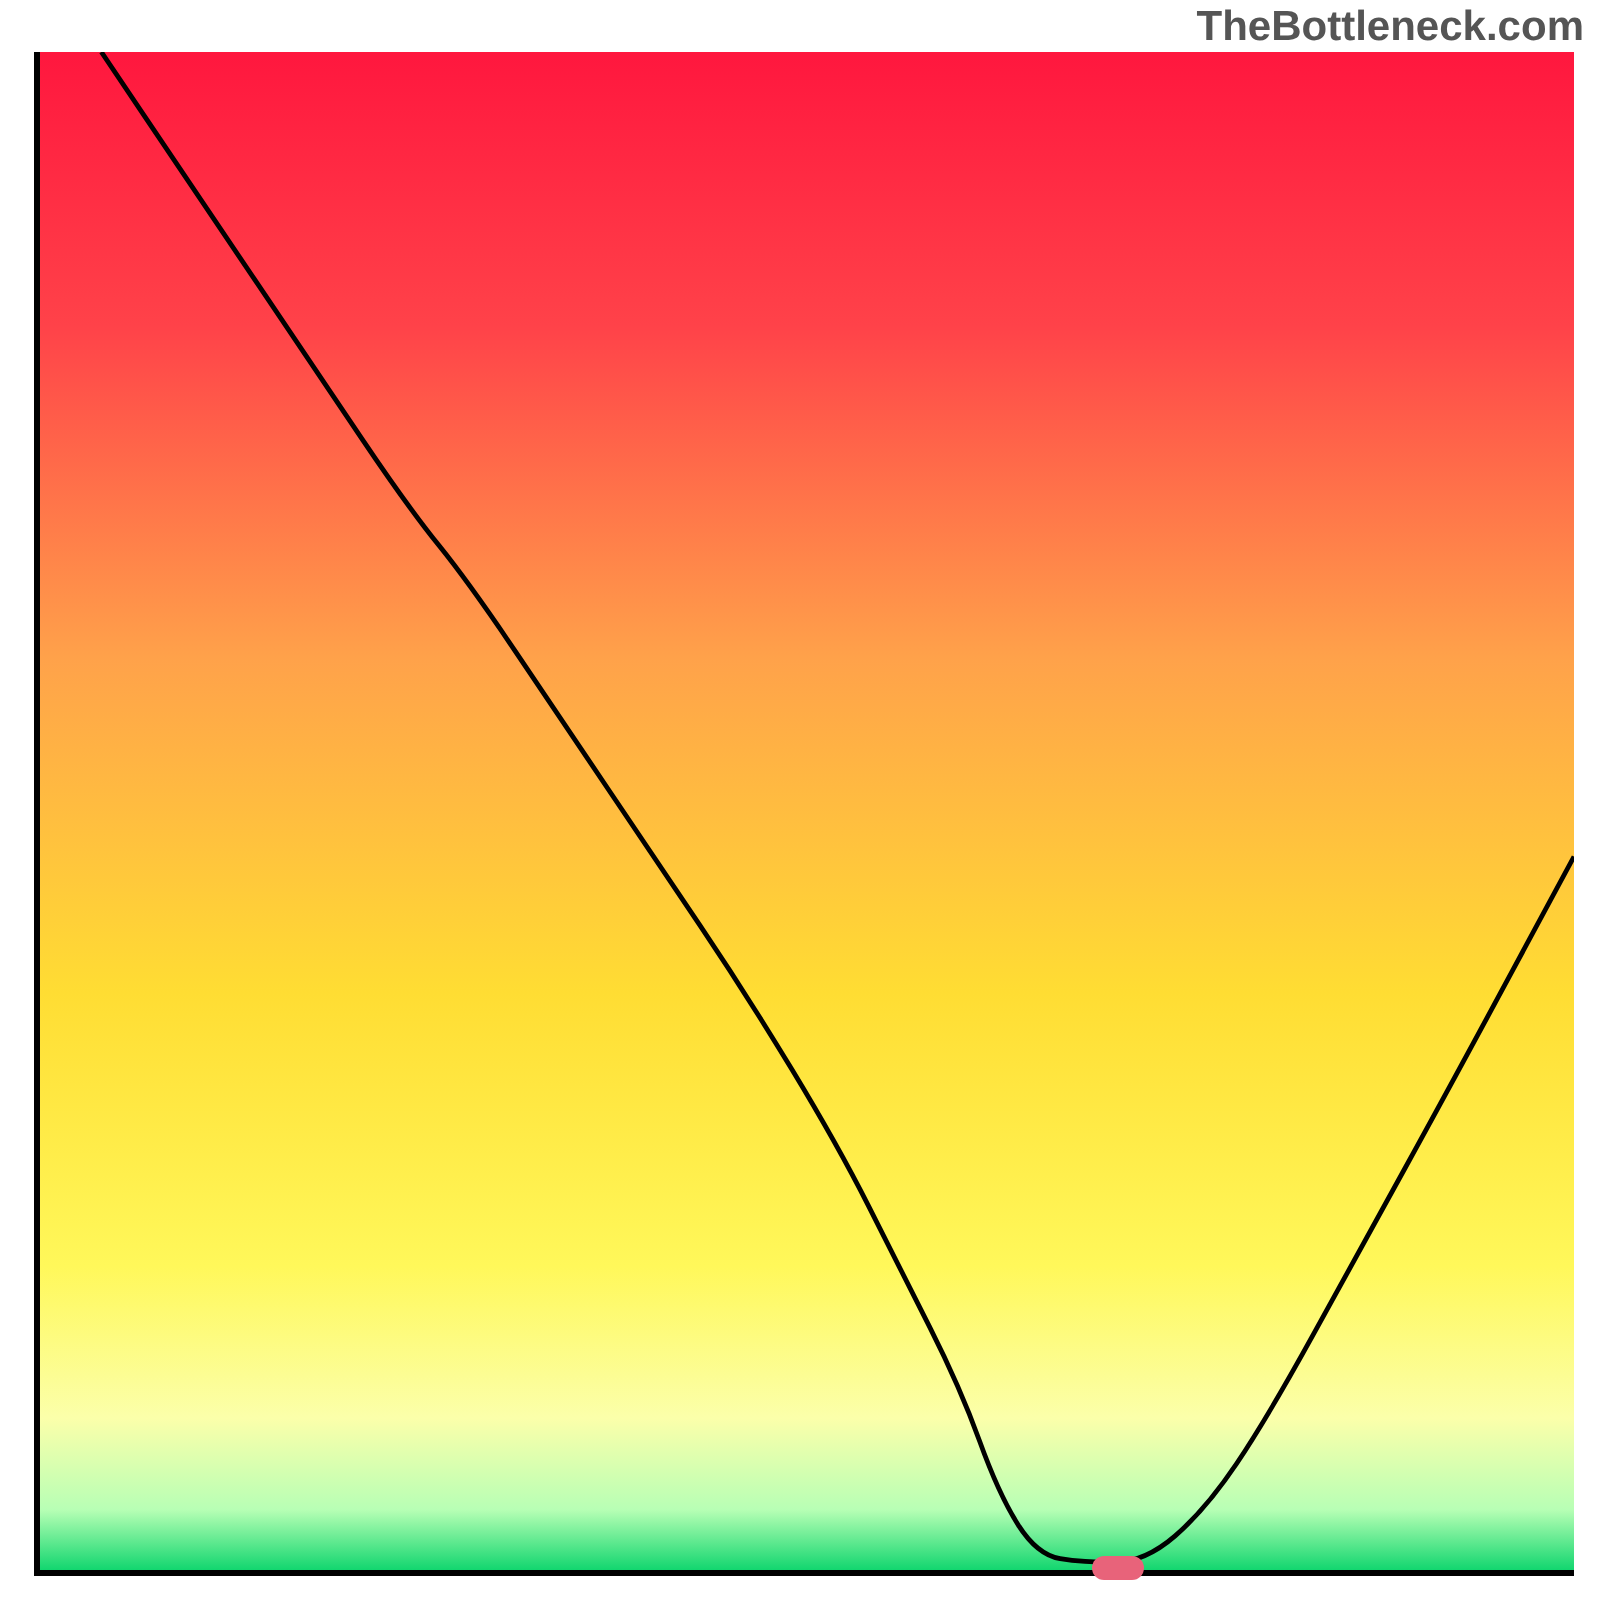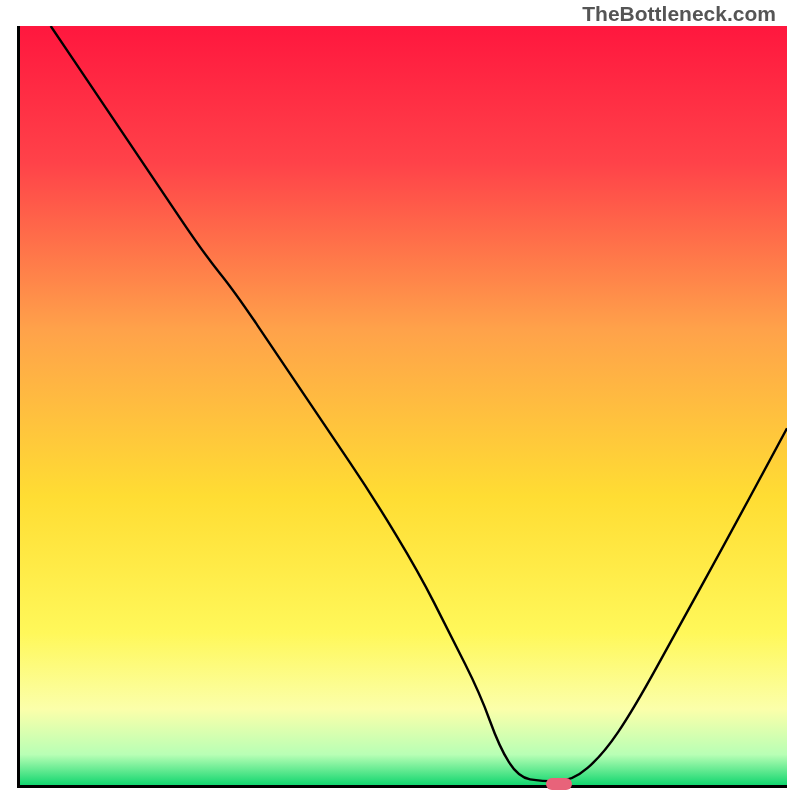--- a/index.html
+++ b/index.html
@@ -7,21 +7,21 @@
     width: 800px;
     height: 800px;
     background: #fff;
     font-family: Arial, sans-serif;
     position: relative;
     overflow: hidden;
   }
   .watermark {
     position: absolute;
     top: 2px;
-    right: 24px;
+    right: 8px;
     font-size: 21px;
     font-weight: bold;
     color: #555;
     z-index: 10;
   }
   .chart-frame {
     position: absolute;
     top: 26px;
     left: 17px;
     width: 770px;

